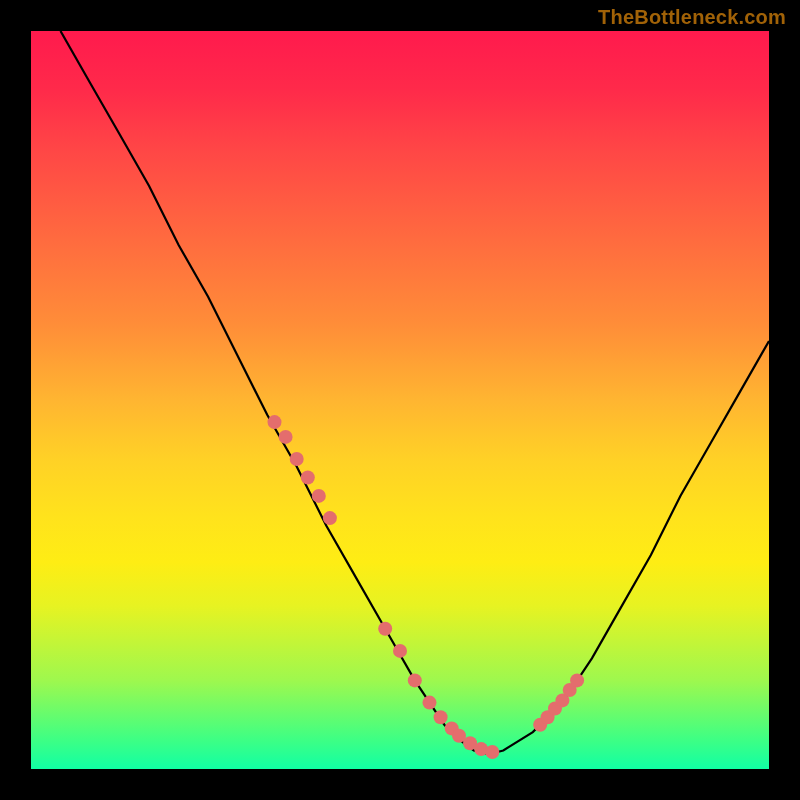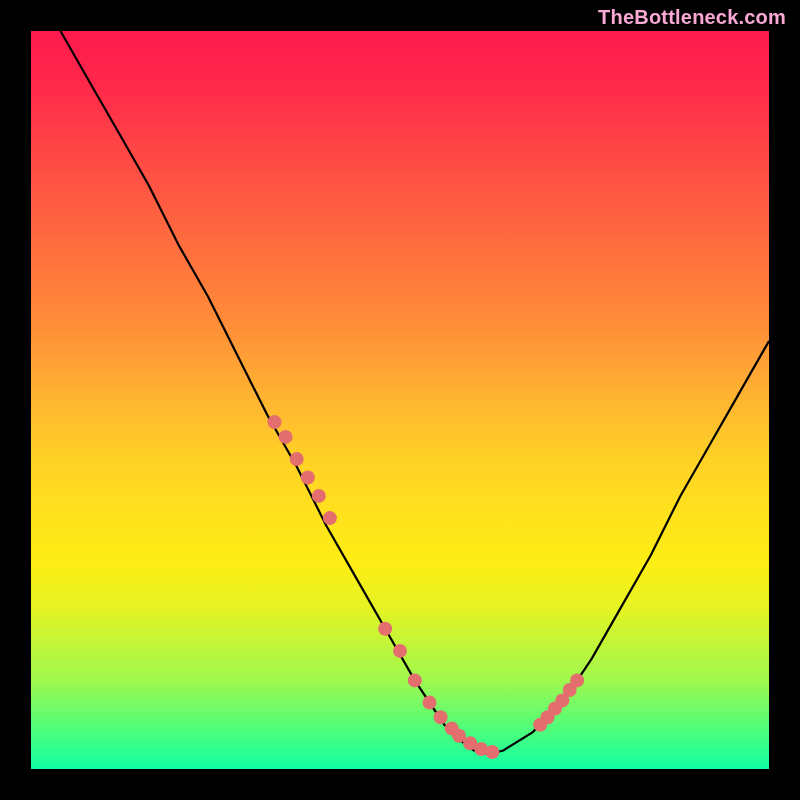--- a/index.html
+++ b/index.html
@@ -31,21 +31,21 @@
       #9ef84e 88%,
       #3eff84 96%,
       #11ffa4 100%);
   }
   .watermark {
     position: absolute;
     top: 6px;
     right: 14px;
     font-size: 20px;
     font-weight: 600;
-    color: #f9a8d4;
+    color: #a16207;
     letter-spacing: 0.2px;
   }
   svg.curve {
     position: absolute;
     left: 0;
     top: 0;
     width: 738px;
     height: 738px;
   }
 </style>

